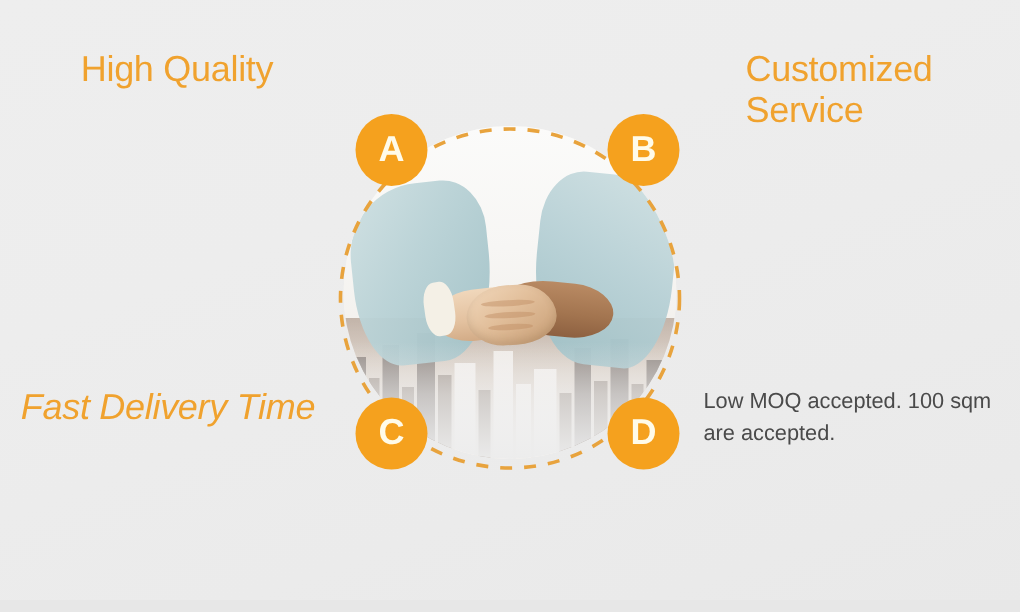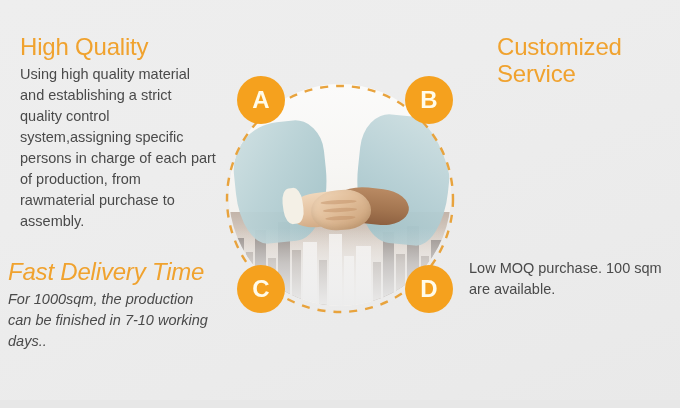--- a/index.html
+++ b/index.html
@@ -154,21 +154,21 @@
     font-weight: normal;
     margin: 0 0 4px 0;
     letter-spacing: -0.2px;
   }
   .body {
     color: #4a4a4a;
     font-size: 14.5px;
     line-height: 21px;
     margin: 0;
   }
-  .align-right { text-align: left; }
+  .align-right { text-align: center; }
   .align-left  { text-align: left; }
 
   .block-a { left: 20px;  top: 33px;  width: 196px; }
   .block-b { left: 469px; top: 33px;  width: 200px; margin-left: 28px; }
   .block-c { left: 8px;   top: 258px; width: 208px; font-style: italic; }
   .block-d { left: 469px; top: 258px; width: 200px; }
 </style>
 </head>
 <body>
 
@@ -216,30 +216,28 @@
     </svg>
   </div>
 
   <div class="badge badge-a">A</div>
   <div class="badge badge-b">B</div>
   <div class="badge badge-c">C</div>
   <div class="badge badge-d">D</div>
 
   <div class="block block-a align-right">
     <h2 class="head">High Quality</h2>
-    <p class="body">Using high quality material and establishing a strict quality control system,assigning specific persons in charge of each part of production, from rawmaterial purchase to assembly.</p>
   </div>
 
   <div class="block block-b align-left">
     <h2 class="head">Customized Service</h2>
   </div>
 
   <div class="block block-c align-right">
     <h2 class="head">Fast Delivery Time</h2>
-    <p class="body">For 1000sqm, the production can be finished in 7-10 working days..</p>
   </div>
 
   <div class="block block-d align-left">
-    <p class="body">Low MOQ purchase. 100 sqm are available.</p>
+    <p class="body">Low MOQ accepted. 100 sqm are accepted.</p>
   </div>
 
   <div id="bottom-band"></div>
 </div>
 
 </body></html>

